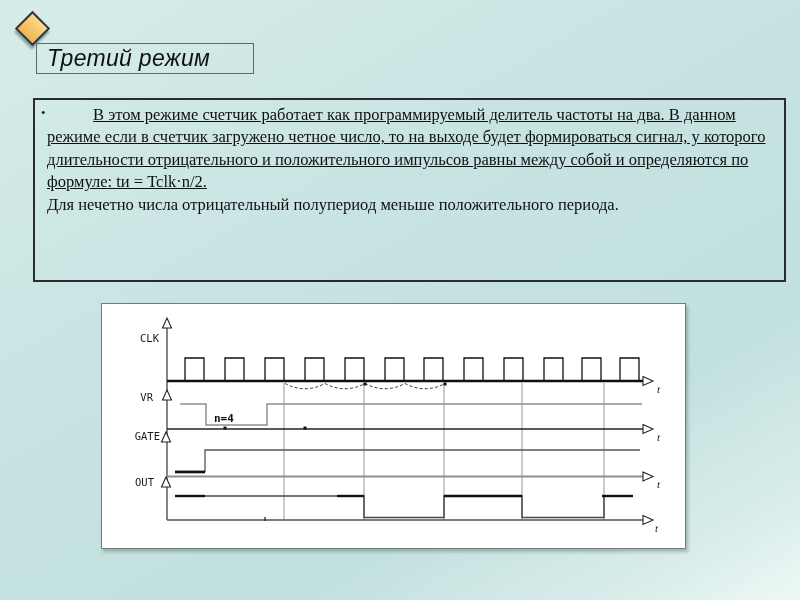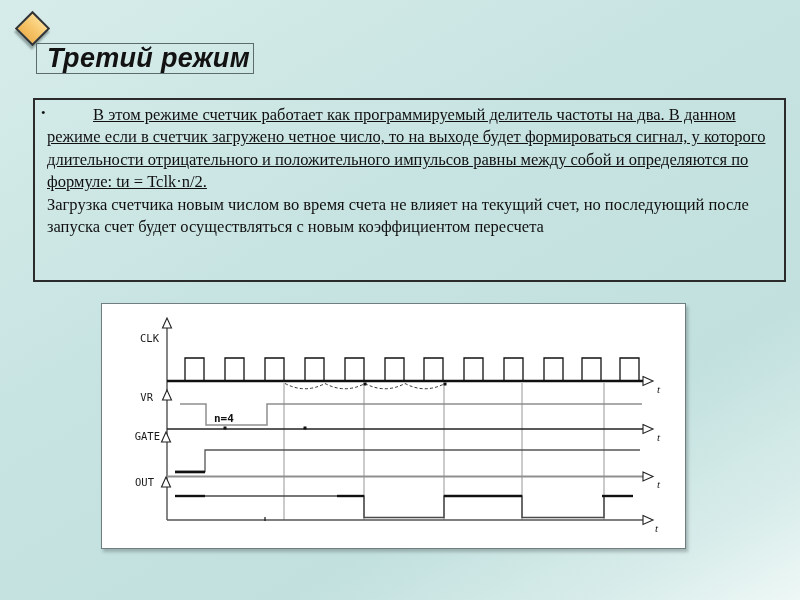--- a/index.html
+++ b/index.html
@@ -12,22 +12,22 @@
     position:absolute; left:20px; top:16px; width:21px; height:21px;
     background: linear-gradient(180deg,#fbd98d 0%, #f6c468 55%, #efb452 100%);
     border:2px solid #333; transform:rotate(45deg);
     box-shadow: 2px 3px 2px rgba(90,110,110,0.55);
   }
   .title-box {
     position:absolute; left:36px; top:43px; width:206px; height:29px;
     border:1px solid #5c6c6c; display:flex; align-items:center; padding-left:10px;
   }
   .title-box h1 {
-    margin:0; font-family:"Liberation Sans", sans-serif; font-weight:bold; font-style:italic;
-    font-size:27px; color:#121212; letter-spacing:0.3px; white-space:nowrap;
+    margin:0; font-family:"Liberation Sans", sans-serif; font-weight:normal; font-style:italic;
+    font-size:23px; color:#121212; letter-spacing:0.3px; white-space:nowrap;
   }
   .text-box {
     position:absolute; left:33px; top:98px; width:753px; height:184px;
     border:2px solid #2b2b2b; box-sizing:border-box;
     padding:4px 8px 0 12px; color:#101010;
     font-size:16.5px; line-height:22.4px;
   }
   .text-box p { margin:0; }
   .p-first { text-indent:46px;text-decoration:underline; }
   .bullet { position:absolute; left:6px; top:2px; font-size:13px; }
@@ -49,21 +49,21 @@
 
   <div class="diamond"></div>
 
   <div class="title-box">
     <h1>Третий режим</h1>
   </div>
 
   <div class="text-box">
     <span class="bullet">•</span>
     <p class="p-first">В этом режиме счетчик работает как программируемый делитель частоты на два. В данном режиме если в счетчик загружено четное число, то на выходе будет формироваться сигнал, у которого длительности отрицательного и положительного импульсов равны между собой и определяются по формуле:  tи = Tclk·n/2.</p>
-    <p>Загрузка счетчика новым числом во время счета не влияет на текущий счет, но последующий после запуска счет будет осуществляться с новым коэффициентом пересчета</p>
+    <p>Для нечетно числа отрицательный полупериод меньше положительного периода.</p>
   </div>
 
   <div class="diagram-box">
     <svg id="wave-svg" width="581" height="242" viewBox="0 0 581 242">
       <g id="shapes">
           <line x1="182" y1="79" x2="182" y2="216" stroke="#8a8a8a" stroke-width="0.9" fill="none"></line>
           <line x1="262" y1="79" x2="262" y2="216" stroke="#8a8a8a" stroke-width="0.9" fill="none"></line>
           <line x1="342" y1="79" x2="342" y2="216" stroke="#8a8a8a" stroke-width="0.9" fill="none"></line>
           <line x1="420" y1="79" x2="420" y2="216" stroke="#8a8a8a" stroke-width="0.9" fill="none"></line>
           <line x1="502" y1="79" x2="502" y2="216" stroke="#8a8a8a" stroke-width="0.9" fill="none"></line>

